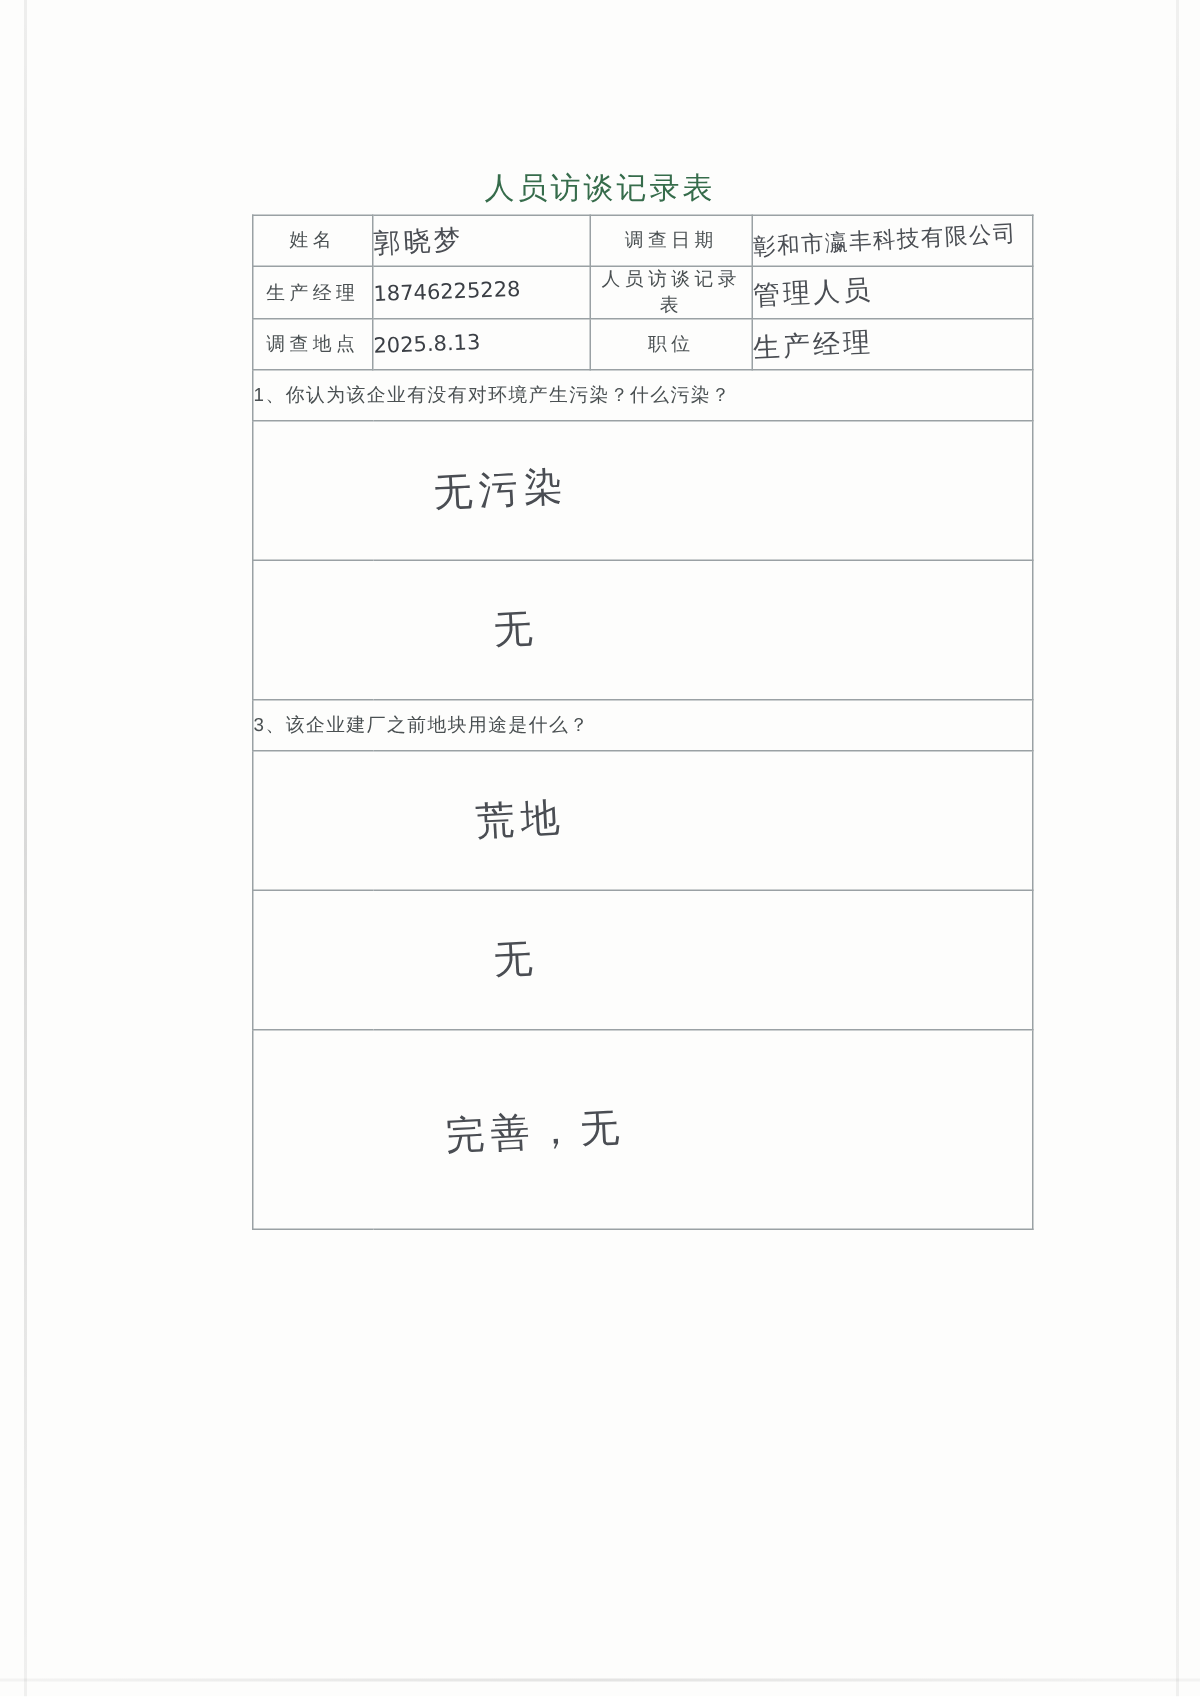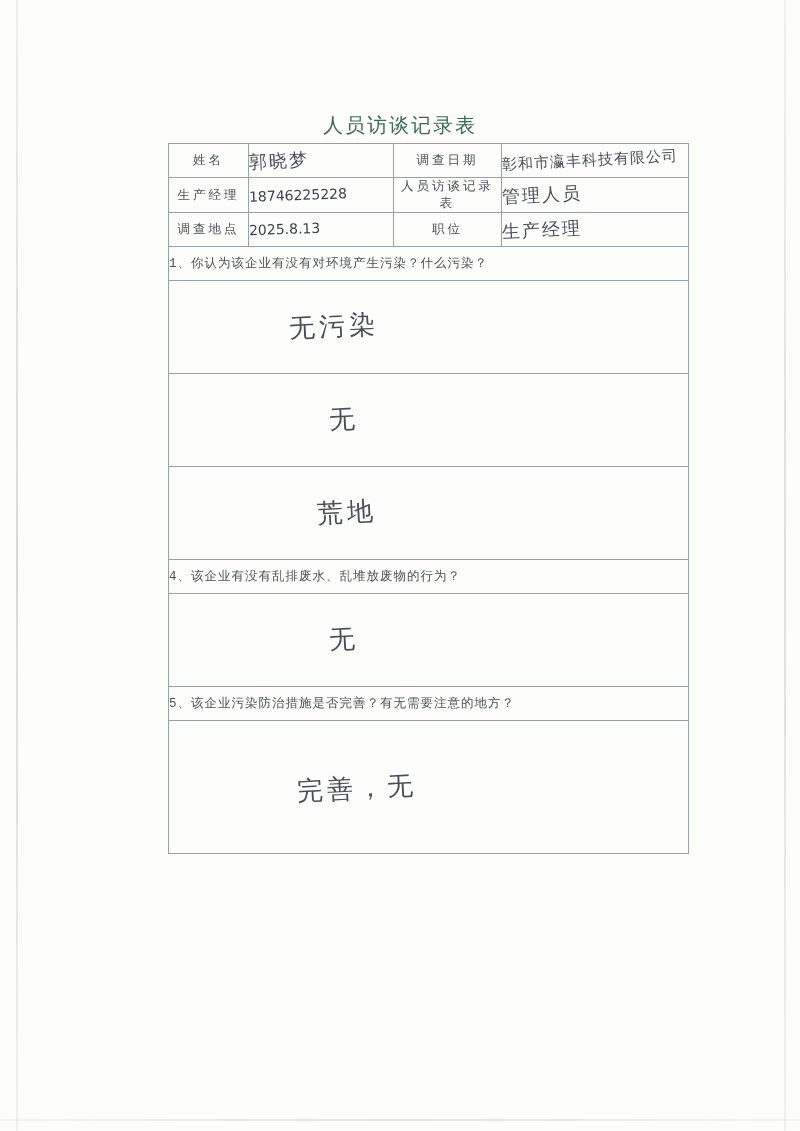--- a/index.html
+++ b/index.html
@@ -91,21 +91,21 @@
     position: relative;
     padding-left: 8px;
   }
 
   .question-cell {
     height: 33px;
     padding: 4px 0 4px 8px;
     font-size: 13px;
     letter-spacing: 1px;
     color: #4a5052;
-    font-family: Liberation Mono, monospace;
+    font-family: Liberation Sans, sans-serif;
     vertical-align: middle;
   }
   .answer-cell {
     position: relative;
     padding: 0;
   }
 
   
   .hand {
     font-family: "DejaVu Serif", serif;
@@ -205,45 +205,40 @@
 
       <tr>
         <td class="answer-cell" colspan="4" style="height:92px">
           <div class="ans-wrap">
             <span class="hand hand-lg ans-text" style="left:160px">无</span>
           </div>
         </td>
       </tr>
 
       <tr>
+        <td class="question-cell" colspan="4">
+          <span>3、</span><span>该企业建厂之前地块用途是什么？</span>
+        </td>
+      </tr>
+      <tr>
         <td class="answer-cell" colspan="4" style="height:92px">
           <div class="ans-wrap">
             <span class="hand hand-lg ans-text" style="left:148px">荒地</span>
           </div>
         </td>
       </tr>
 
       <tr>
-        <td class="question-cell" colspan="4">
-          <span>4、</span><span>该企业有没有乱排废水、乱堆放废物的行为？</span>
-        </td>
-      </tr>
-      <tr>
         <td class="answer-cell" colspan="4" style="height:92px">
           <div class="ans-wrap">
             <span class="hand hand-lg ans-text" style="left:160px">无</span>
           </div>
         </td>
       </tr>
 
-      <tr>
-        <td class="question-cell" colspan="4">
-          <span>5、</span><span>该企业污染防治措施是否完善？有无需要注意的地方？</span>
-        </td>
-      </tr>
       <tr>
         <td class="answer-cell" colspan="4" style="height:132px">
           <div class="ans-wrap">
             <span class="hand hand-lg ans-text" style="left:128px; top:38%">完善，无</span>
           </div>
         </td>
       </tr>
     </tbody>
   </table>
 

